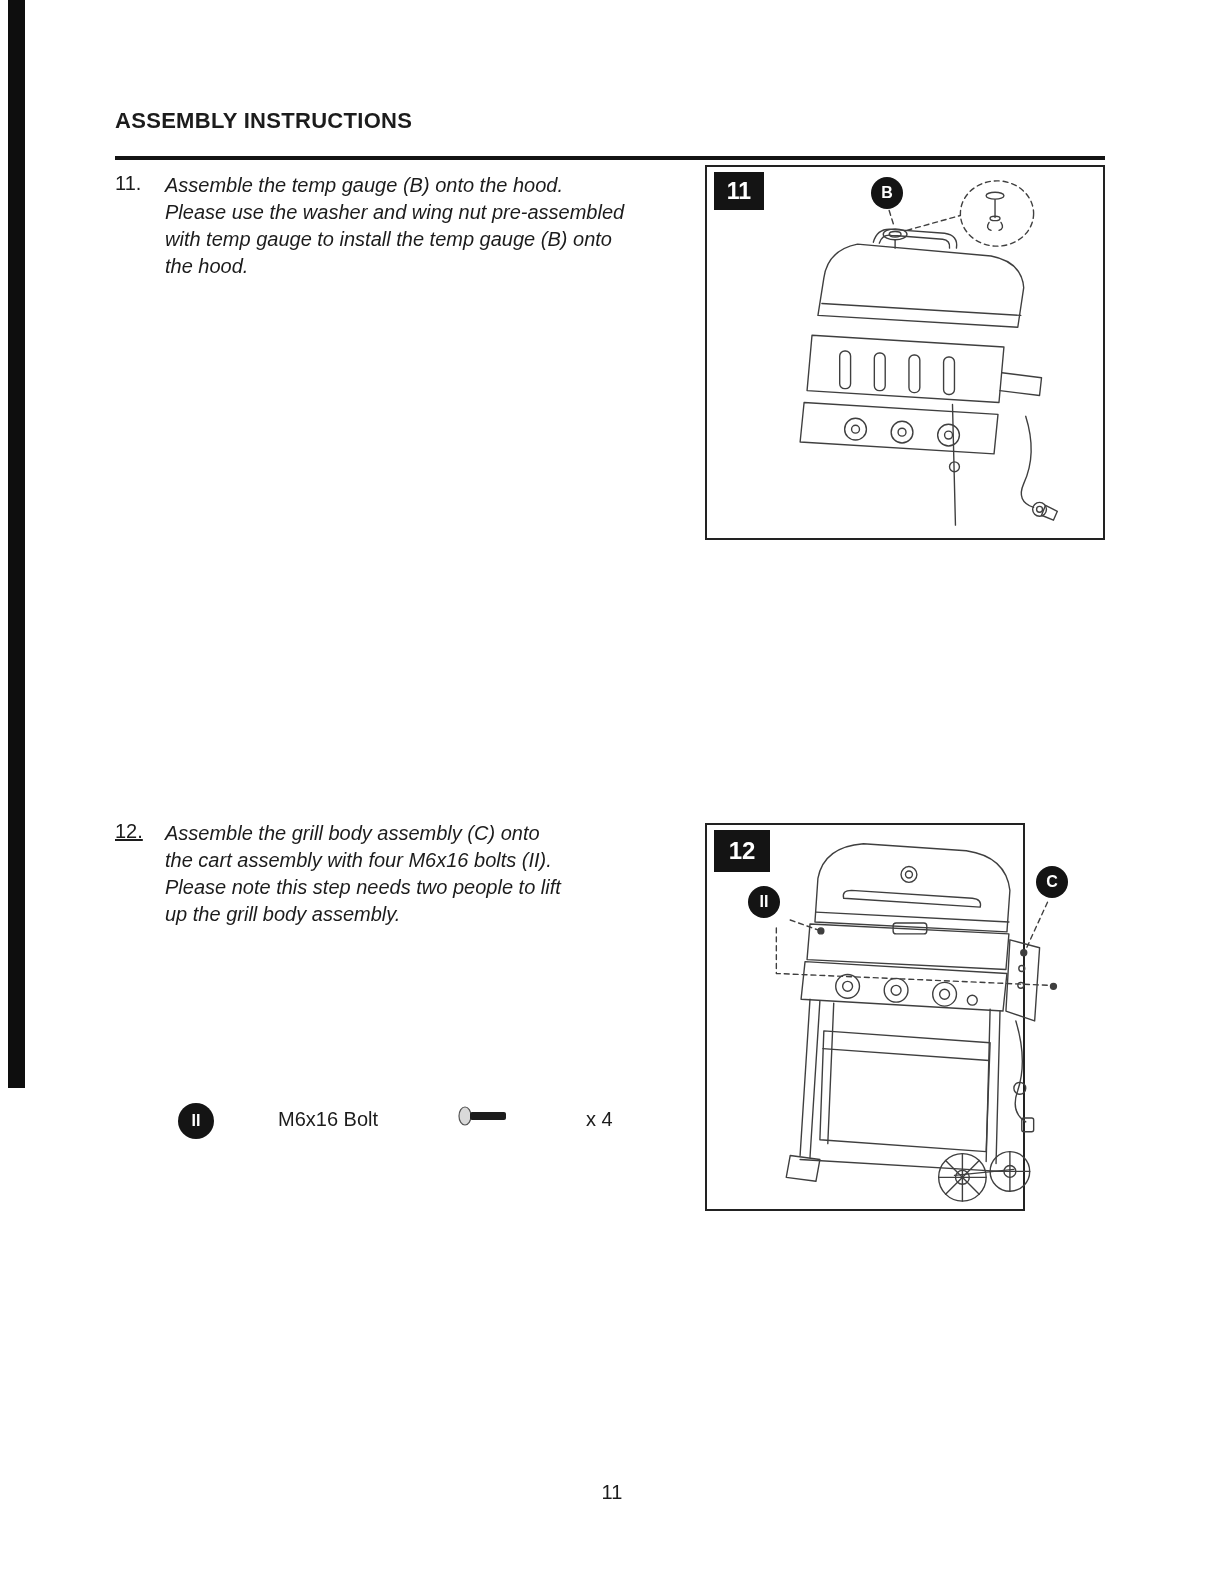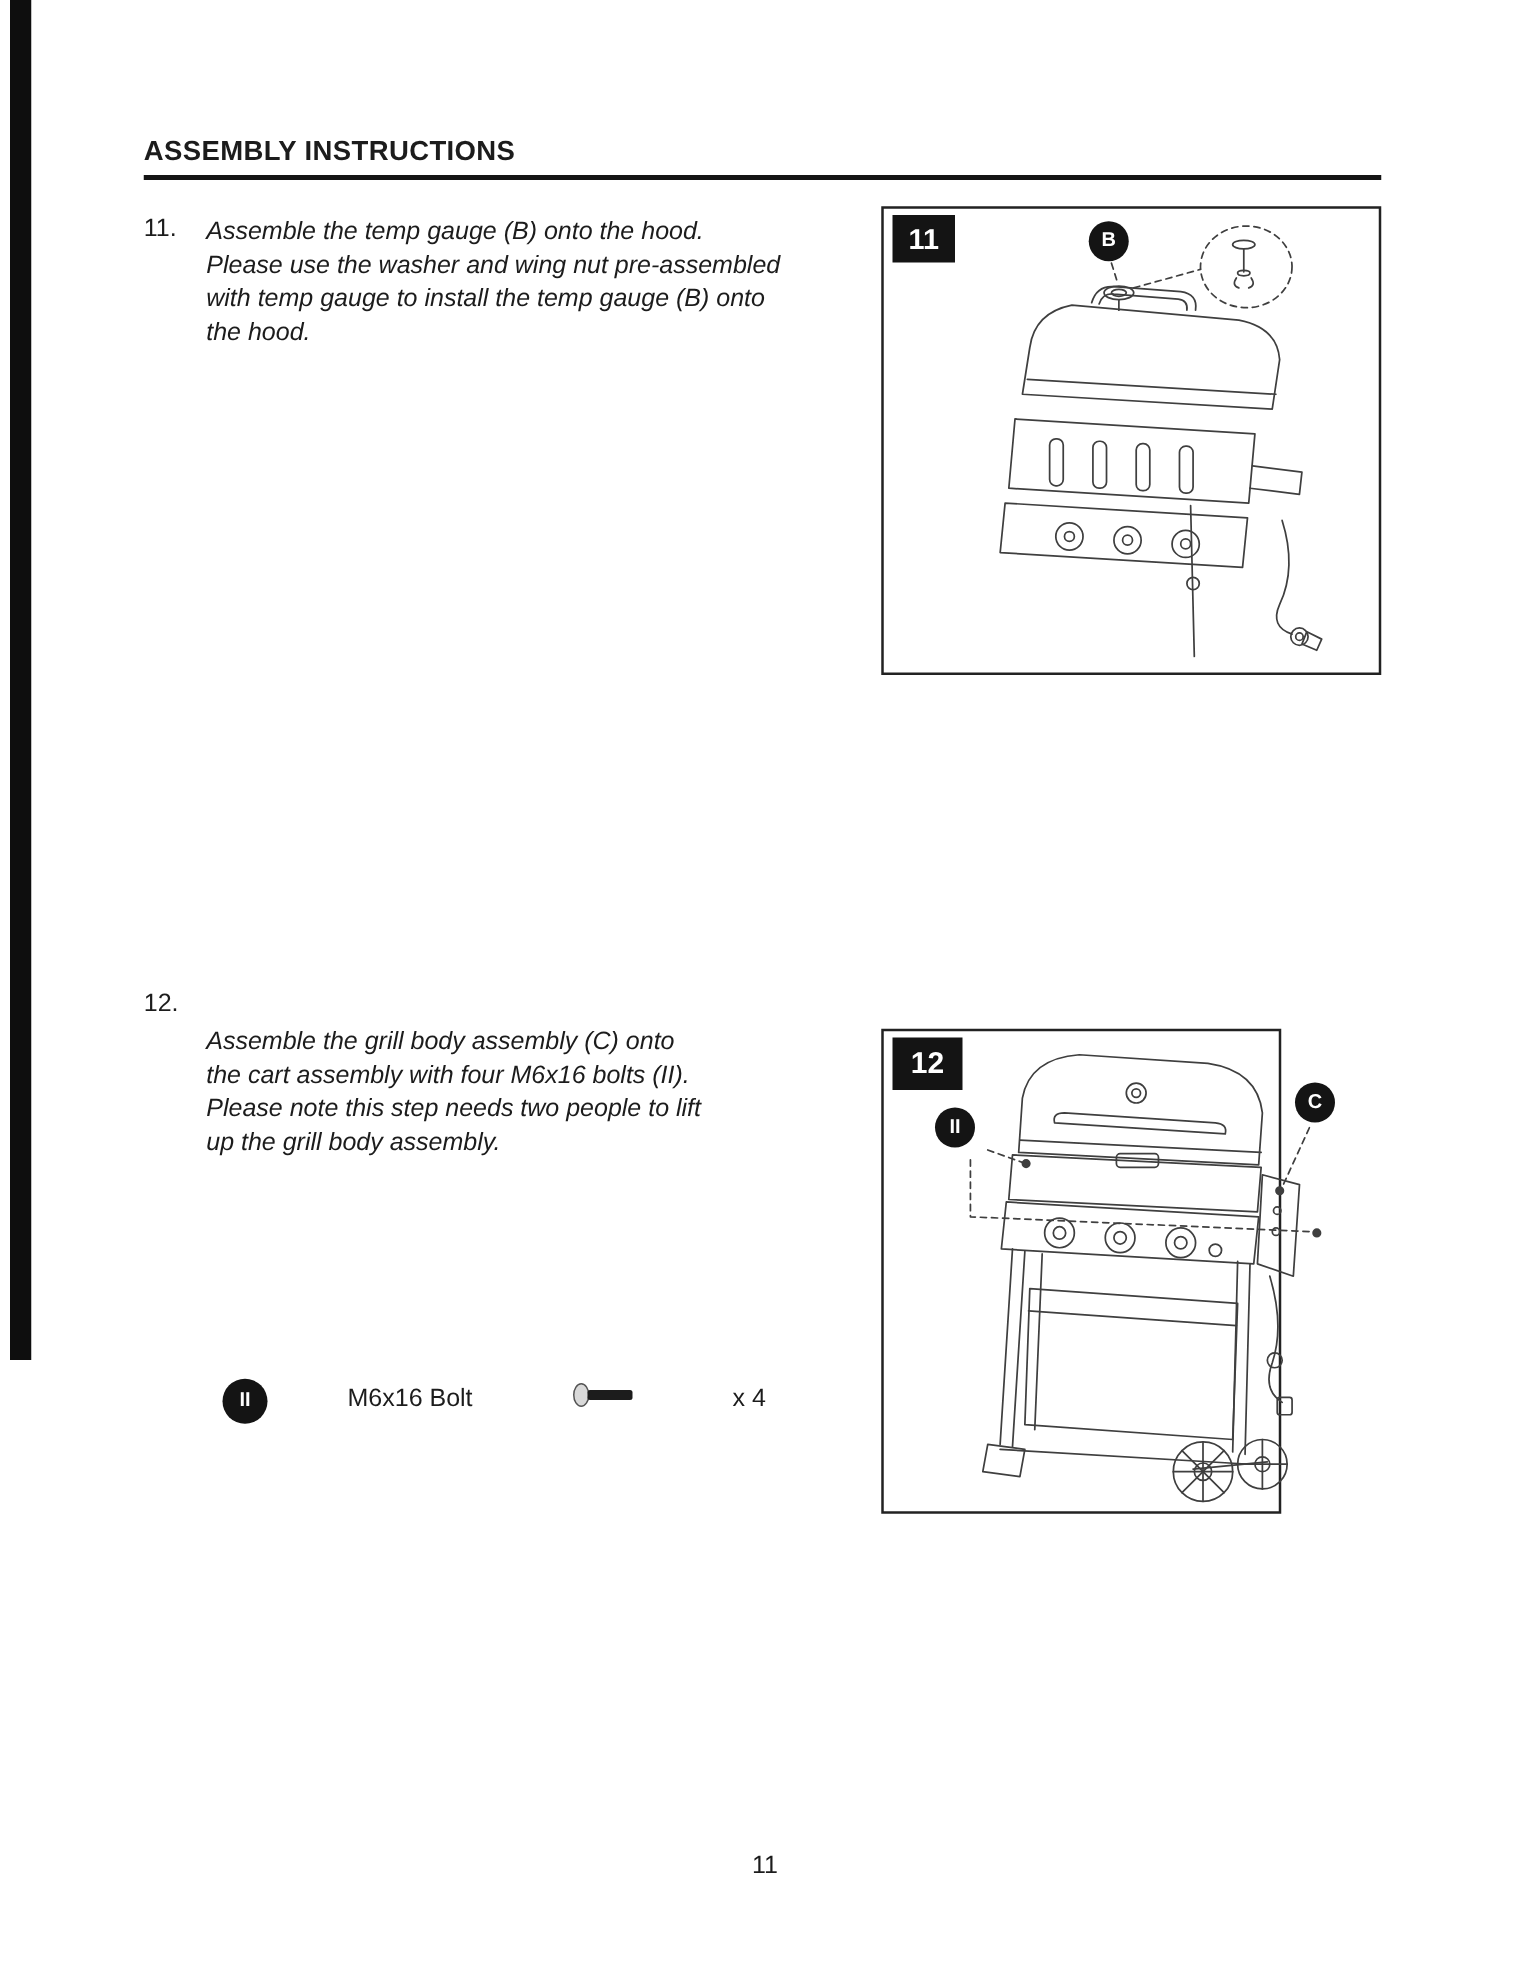--- a/index.html
+++ b/index.html
@@ -5,21 +5,21 @@
   * { margin:0; padding:0; box-sizing:border-box; }
   html,body { background:#e8e8e8; }
   .page {
     position:relative; width:1224px; height:1584px; margin:0 auto;
     background:#ffffff; overflow:hidden;
     font-family:"Liberation Sans","DejaVu Sans",sans-serif; color:#1c1c1c;
   }
   .scan-bar { position:absolute; left:8px; top:0; width:17px; height:1088px; background:#0e0e0e; }
   .header {
     position:absolute; left:115px; top:108px; width:990px;
-    font-size:22px; font-weight:bold; padding-bottom:6px;
+    font-size:22px; font-weight:bold; padding-bottom:22px;
     border-bottom:4px solid #141414; letter-spacing:0.3px;
   }
   .step-num { position:absolute; font-size:20px; }
   .step-text { position:absolute; font-size:20px; }
   .step-text .line { height:27px; line-height:27px; white-space:nowrap;font-style:italic; }
   .fig { position:absolute; border:2px solid #222; background:#fff; }
   .fig svg { position:absolute; left:0; top:0; }
   .fig-label {
     position:absolute; background:#141414; color:#fff; font-weight:bold;
     display:flex; align-items:center; justify-content:center; z-index:3;
@@ -112,21 +112,21 @@
         <g>
           <line x1="248" y1="240" x2="251" y2="362"></line>
           <circle cx="250" cy="303" r="5"></circle>
         </g>
       </g>
     </svg>
     <div class="fig-label" style="left:7px; top:5px; width:50px; height:38px; font-size:23px;">11</div>
     <div class="callout" style="left:164px; top:10px;">B</div>
   </div>
 
-  <div class="step-num" style="left:115px; top:792px;">12.</div>
+  <div class="step-num" style="left:115px; top:820px;text-decoration:underline;">12.</div>
   <div class="step-text" style="left:165px; top:820px;">
     <div class="line">Assemble the grill body assembly (C) onto</div>
     <div class="line">the cart assembly with four M6x16 bolts (II).</div>
     <div class="line">Please note this step needs two people to lift</div>
     <div class="line">up the grill body assembly.</div>
   </div>
 
   <div class="hw-badge">II</div>
   <div class="hw-name">M6x16 Bolt</div>
   <div class="bolt-icon">

